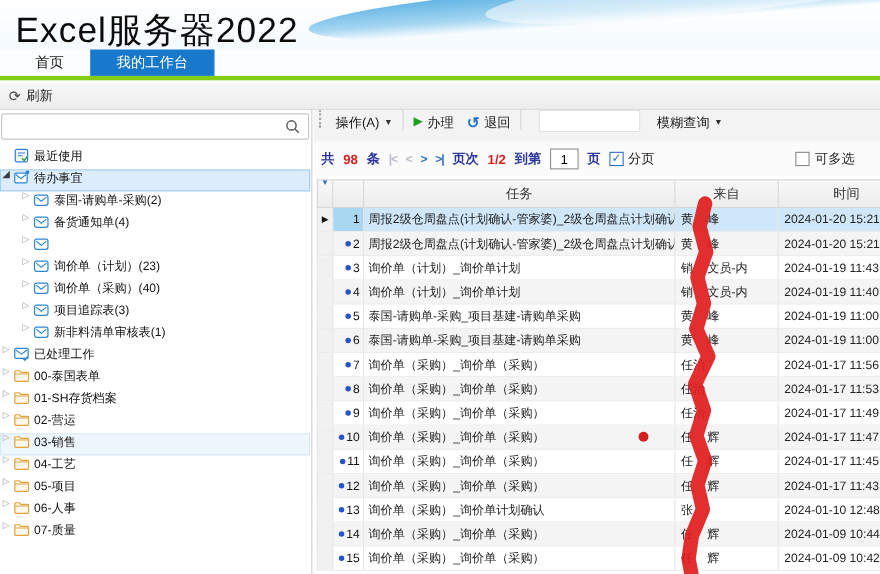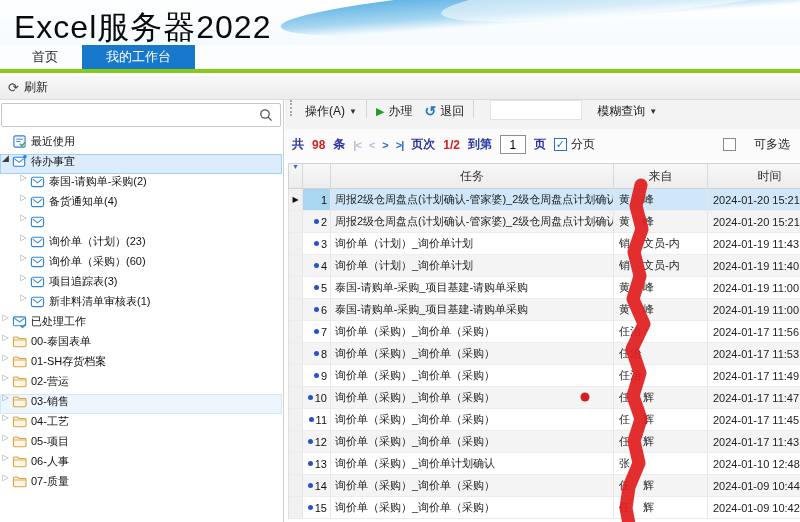--- a/index.html
+++ b/index.html
@@ -56,21 +56,21 @@
   .pager{position:absolute;left:0;top:29px;width:515px;height:31px;display:flex;align-items:center;padding-left:7px;background:#fbfbfb;font-size:12px}
   .pager > *{margin-right:8px}
   .navy{color:#2b35a0;font-weight:bold}
   .redt{color:#d42222;font-weight:bold}
   .navg{color:#b9bcc9;font-weight:bold;font-size:11px;letter-spacing:-1px}
   .navb{color:#2b6fc4;font-weight:bold;font-size:11px;letter-spacing:-1px}
   .goto-input{width:26px;height:19px;border:1px solid #8f8f8f;text-align:center;font-size:12px;outline:none;margin-right:8px}
   .cbwrap{display:flex;align-items:center;gap:4px;color:#1b1b1b}
   .cb{width:13px;height:13px;border:1px solid #8a8a8a;background:#fff;display:flex;align-items:center;justify-content:center;font-size:11px;line-height:1;color:#2b6fc4}
   .cb.checked{border-color:#2b6fc4}
-  .multiwrap{position:absolute;left:438px;top:0;height:31px;display:flex;align-items:center;gap:18px}
+  .multiwrap{position:absolute;left:438px;top:0;height:31px;display:flex;align-items:center;gap:5px}
 
   
   .table{position:absolute;left:3px;top:63px;width:545px;font-size:11px}
   .thead{display:flex;height:26px;background:linear-gradient(#f7f7f7,#ededed);border:1px solid #d2d2d2}
   .thead .hc{display:flex;align-items:center;justify-content:center;border-right:1px solid #d9d9d9;color:#333;font-size:12px}
   .c0{width:14px;flex:none}
   .c1{width:28px;flex:none}
   .c2{width:283px;flex:none}
   .c3{width:94px;flex:none}
   .c4{width:124px;flex:none}
@@ -189,21 +189,21 @@
           <span class="lbl">询价单（计划）(23)</span>
         </div>
         <div class="titem lv1">
           <span class="arr">▷</span>
           <span class="ticon">
             <svg width="15" height="15" viewBox="0 0 16 16">
               <rect x="1.5" y="3.5" width="13" height="10" rx="2" fill="#fff" stroke="#2e86d5" stroke-width="1.2"></rect>
               <path d="M3 5.5 L8 9.5 L13 5.5" fill="none" stroke="#2e86d5" stroke-width="1.1"></path>
             </svg>
           </span>
-          <span class="lbl">询价单（采购）(60)</span>
+          <span class="lbl">询价单（采购）(40)</span>
         </div>
         <div class="titem lv1">
           <span class="arr">▷</span>
           <span class="ticon">
             <svg width="15" height="15" viewBox="0 0 16 16">
               <rect x="1.5" y="3.5" width="13" height="10" rx="2" fill="#fff" stroke="#2e86d5" stroke-width="1.2"></rect>
               <path d="M3 5.5 L8 9.5 L13 5.5" fill="none" stroke="#2e86d5" stroke-width="1.1"></path>
             </svg>
           </span>
           <span class="lbl">项目追踪表(3)</span>

